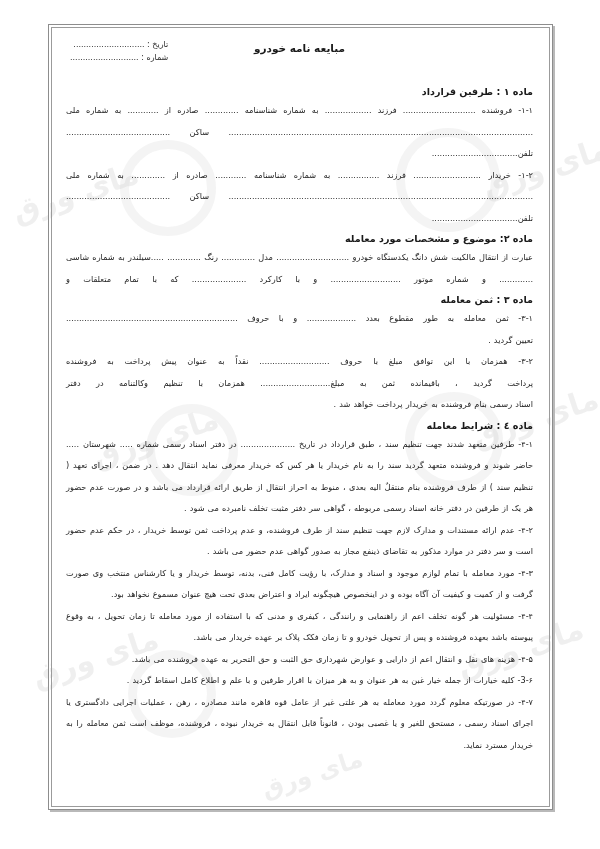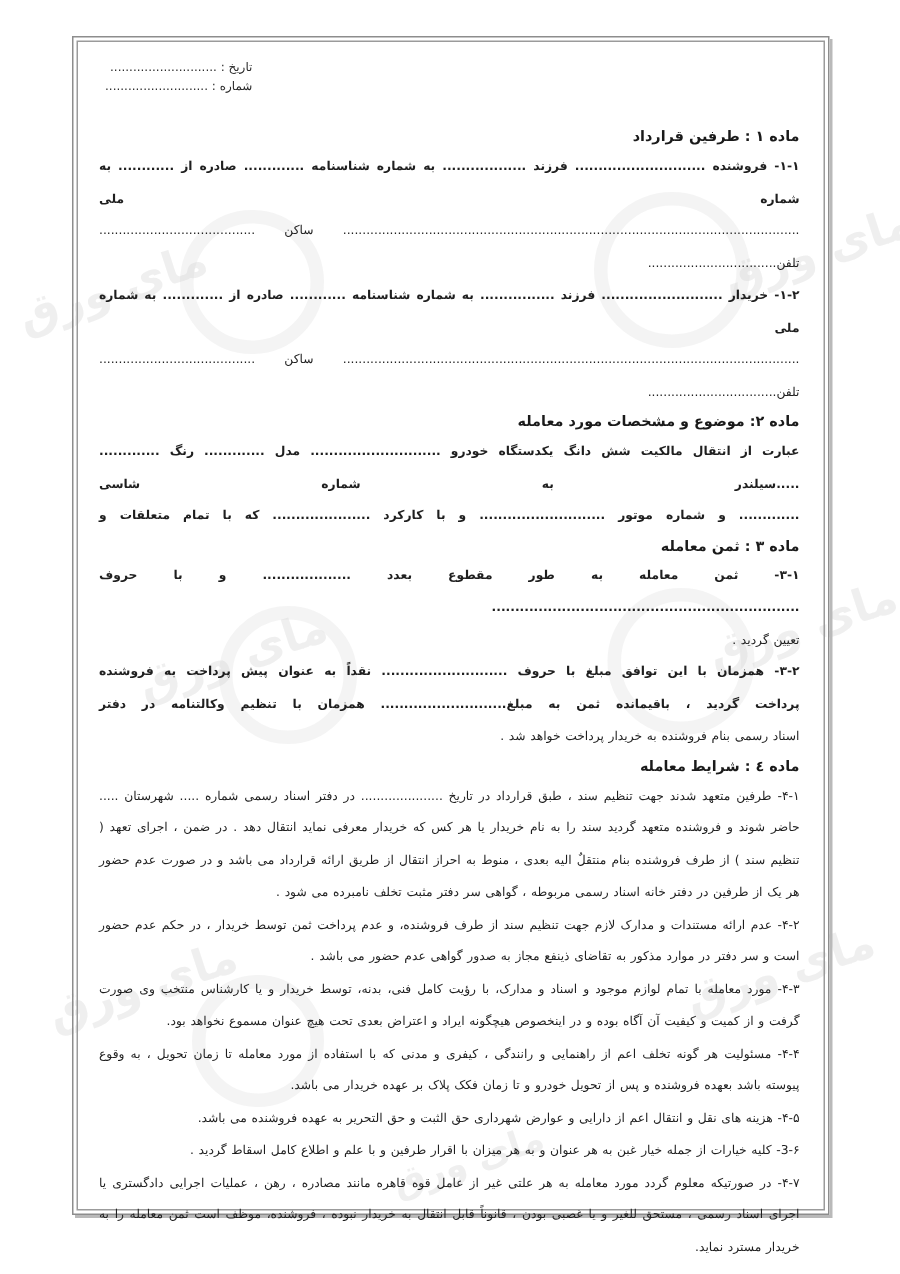--- a/index.html
+++ b/index.html
@@ -129,21 +129,20 @@
     line-height: 21.5px;
     margin: 0;
     padding: 0;
     text-align: justify;
     text-align-last: right;
     color: #1f1f1f;
     word-spacing: .5px;
   }
   p.clause.spread {
     text-align-last: justify;
-    font-weight: bold;
   }
   p.clause.tail {
     text-align-last: right;
   }
   .blank-line {
     font-size: 8.2px;
     line-height: 21.5px;
     margin: 0;
     text-align: justify;
     text-align-last: justify;
@@ -166,20 +165,21 @@
   <div class="wm e">مای ورق</div>
   <div class="wm f">مای ورق</div>
   <div class="wm g">مای ورق</div>
 </div>
 
 <div id="doc-frame"></div>
 
 <div id="doc-content">
 
   <div class="header-row">
+    <div class="doc-title">مبایعه نامه خودرو</div>
     <div class="meta-block">
       <div class="meta-line dots">تاریخ : ............................</div>
       <div class="meta-line dots">شماره : ...........................</div>
     </div>
   </div>
 
   <h2 class="article-heading">ماده ۱ : طرفین قرارداد</h2>
   <p class="clause spread">۱-۱- فروشنده ............................ فرزند .................. به شماره شناسنامه ............. صادره از ............ به شماره ملی</p>
   <p class="blank-line">..................................................................................................................... ساکن ........................................</p>
   <p class="clause tail">تلفن.................................</p>

